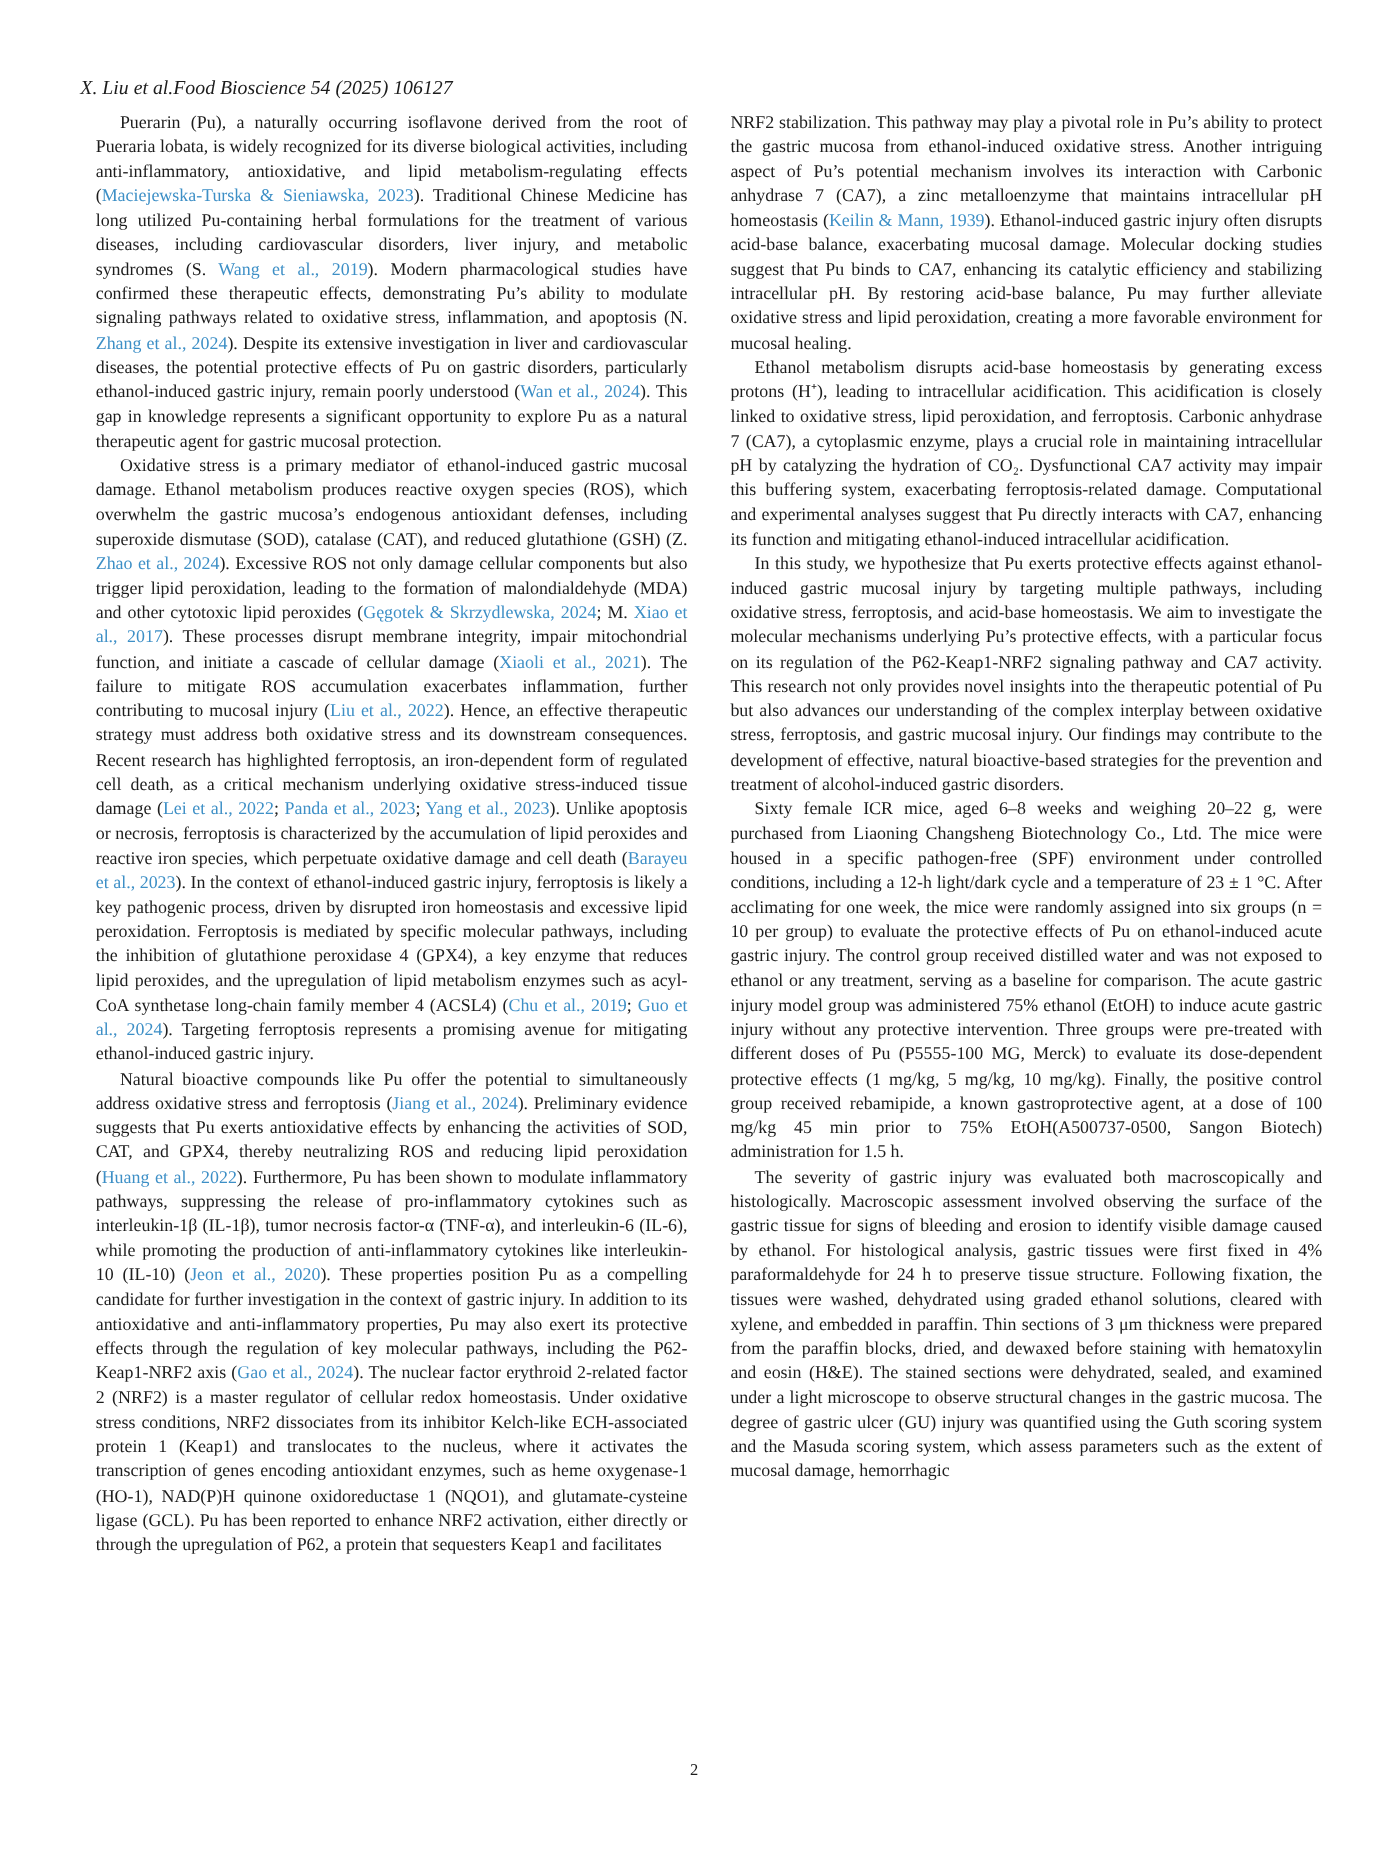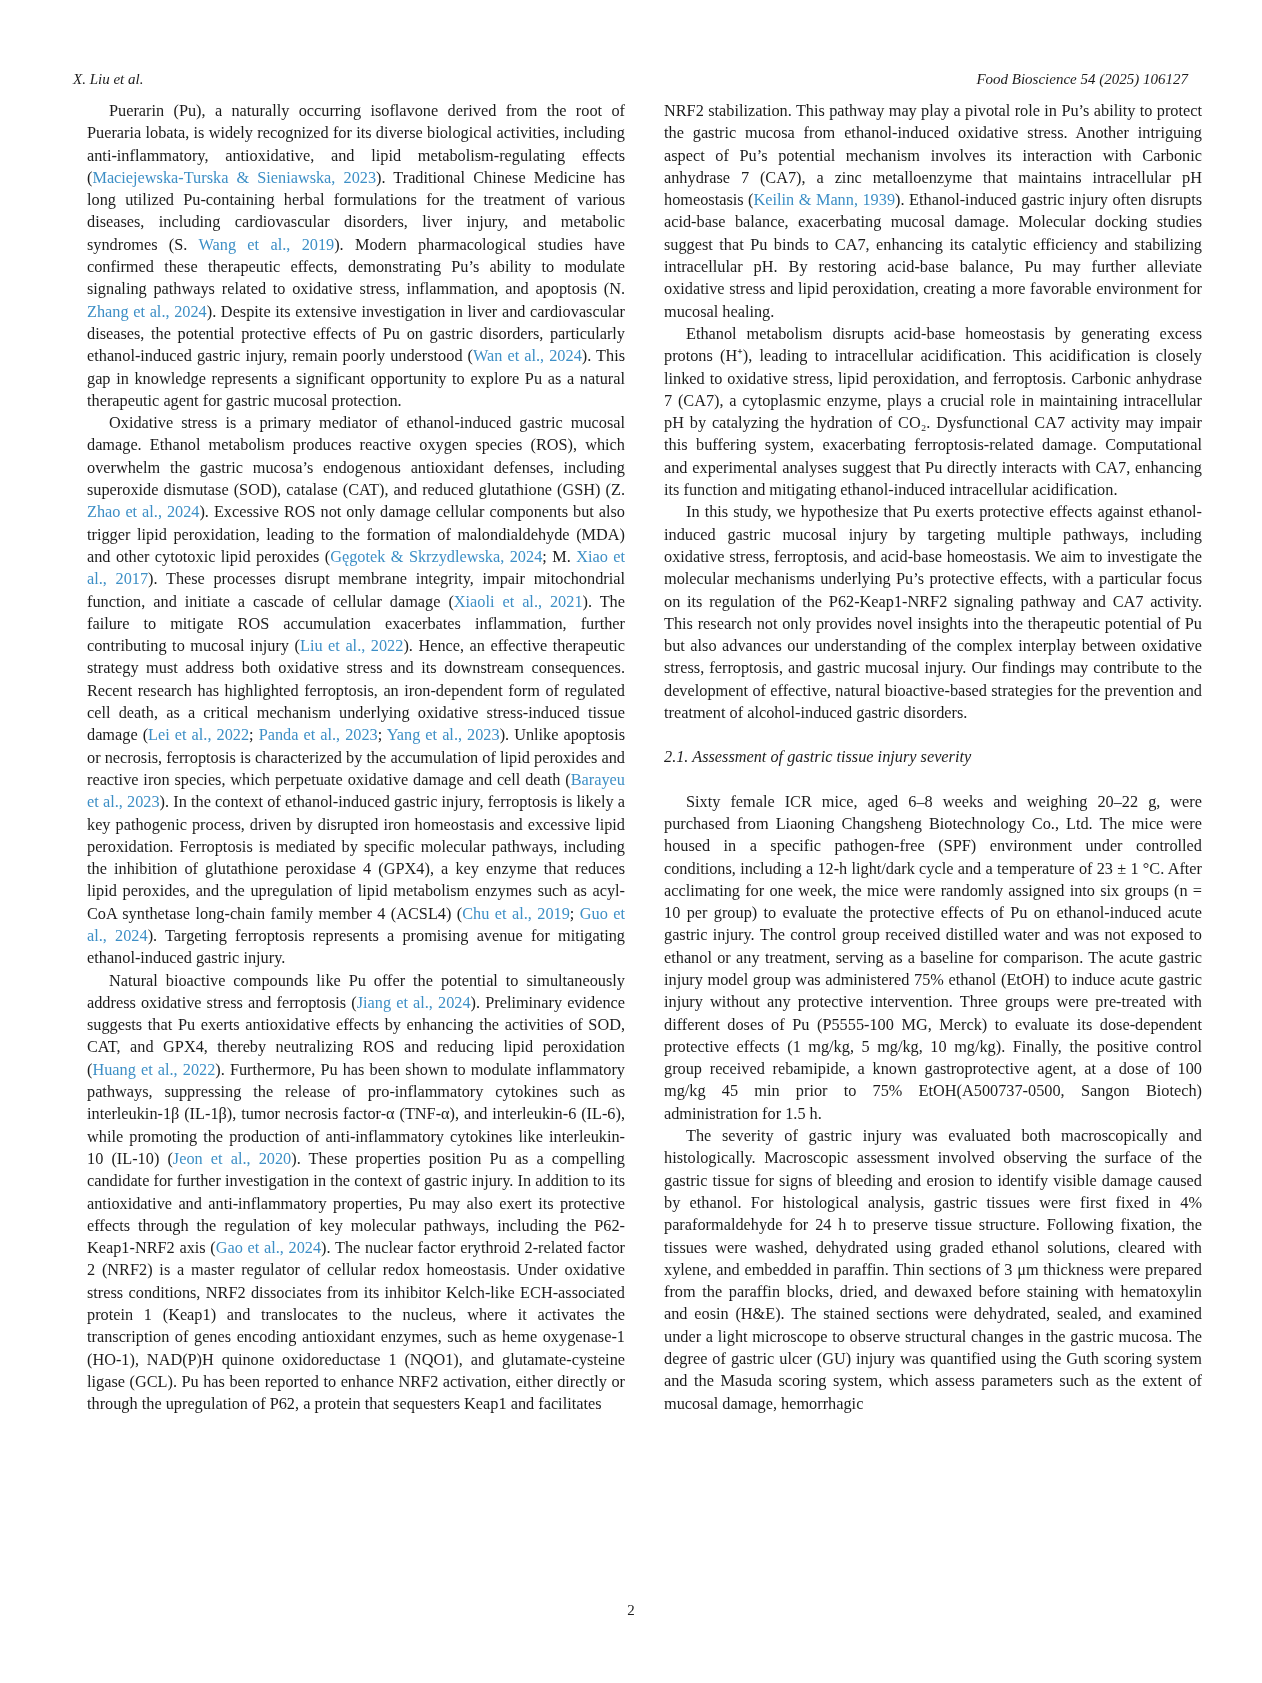--- a/index.html
+++ b/index.html
@@ -8,22 +8,22 @@
   body {
     width: 1262px; height: 1683px;
     background: #ffffff;
     color: #1c1c1c;
     font-family: "Liberation Serif", serif;
     position: relative;
     overflow: hidden;
   }
   .running-head {
     position: absolute; top: 70px; left: 73px; right: 74px;
-    display: flex; justify-content: space-between;
-    font-style: italic; font-size: 15px; line-height: 18px;
+    display: flex; justify-content: flex-start;
+    font-style: italic; font-size: 18px; line-height: 18px;
   }
   .columns {
     position: absolute; top: 100px; left: 73px;
     display: flex; gap: 39px; margin-left: 14px;
   }
   .col {
     width: 538px;
     font-size: 16.3px;
     line-height: 22.3px;
     text-align: justify;
@@ -56,19 +56,18 @@
 <div class="columns">
   <div class="col">
       <p class="indent"><span>Puerarin (Pu), a naturally occurring isoflavone derived from the root of Pueraria lobata, is widely recognized for its diverse biological activities, including anti-inflammatory, antioxidative, and lipid metabolism-regulating effects (</span><span class="cite">Maciejewska-Turska &amp; Sieniawska, 2023</span><span>). Traditional Chinese Medicine has long utilized Pu-containing herbal formulations for the treatment of various diseases, including cardiovascular disorders, liver injury, and metabolic syndromes (S. </span><span class="cite">Wang et al., 2019</span><span>). Modern pharmacological studies have confirmed these therapeutic effects, demonstrating Pu’s ability to modulate signaling pathways related to oxidative stress, inflammation, and apoptosis (N. </span><span class="cite">Zhang et al., 2024</span><span>). Despite its extensive investigation in liver and cardiovascular diseases, the potential protective effects of Pu on gastric disorders, particularly ethanol-induced gastric injury, remain poorly understood (</span><span class="cite">Wan et al., 2024</span><span>). This gap in knowledge represents a significant opportunity to explore Pu as a natural therapeutic agent for gastric mucosal protection.</span></p>
       <p class="indent"><span>Oxidative stress is a primary mediator of ethanol-induced gastric mucosal damage. Ethanol metabolism produces reactive oxygen species (ROS), which overwhelm the gastric mucosa’s endogenous antioxidant defenses, including superoxide dismutase (SOD), catalase (CAT), and reduced glutathione (GSH) (Z. </span><span class="cite">Zhao et al., 2024</span><span>). Excessive ROS not only damage cellular components but also trigger lipid peroxidation, leading to the formation of malondialdehyde (MDA) and other cytotoxic lipid peroxides (</span><span class="cite">Gęgotek &amp; Skrzydlewska, 2024</span><span>; M. </span><span class="cite">Xiao et al., 2017</span><span>). These processes disrupt membrane integrity, impair mitochondrial function, and initiate a cascade of cellular damage (</span><span class="cite">Xiaoli et al., 2021</span><span>). The failure to mitigate ROS accumulation exacerbates inflammation, further contributing to mucosal injury (</span><span class="cite">Liu et al., 2022</span><span>). Hence, an effective therapeutic strategy must address both oxidative stress and its downstream consequences. Recent research has highlighted ferroptosis, an iron-dependent form of regulated cell death, as a critical mechanism underlying oxidative stress-induced tissue damage (</span><span class="cite">Lei et al., 2022</span><span>; </span><span class="cite">Panda et al., 2023</span><span>; </span><span class="cite">Yang et al., 2023</span><span>). Unlike apoptosis or necrosis, ferroptosis is characterized by the accumulation of lipid peroxides and reactive iron species, which perpetuate oxidative damage and cell death (</span><span class="cite">Barayeu et al., 2023</span><span>). In the context of ethanol-induced gastric injury, ferroptosis is likely a key pathogenic process, driven by disrupted iron homeostasis and excessive lipid peroxidation. Ferroptosis is mediated by specific molecular pathways, including the inhibition of glutathione peroxidase 4 (GPX4), a key enzyme that reduces lipid peroxides, and the upregulation of lipid metabolism enzymes such as acyl-CoA synthetase long-chain family member 4 (ACSL4) (</span><span class="cite">Chu et al., 2019</span><span>; </span><span class="cite">Guo et al., 2024</span><span>). Targeting ferroptosis represents a promising avenue for mitigating ethanol-induced gastric injury.</span></p>
       <p class="indent"><span>Natural bioactive compounds like Pu offer the potential to simultaneously address oxidative stress and ferroptosis (</span><span class="cite">Jiang et al., 2024</span><span>). Preliminary evidence suggests that Pu exerts antioxidative effects by enhancing the activities of SOD, CAT, and GPX4, thereby neutralizing ROS and reducing lipid peroxidation (</span><span class="cite">Huang et al., 2022</span><span>). Furthermore, Pu has been shown to modulate inflammatory pathways, suppressing the release of pro-inflammatory cytokines such as interleukin-1β (IL-1β), tumor necrosis factor-α (TNF-α), and interleukin-6 (IL-6), while promoting the production of anti-inflammatory cytokines like interleukin-10 (IL-10) (</span><span class="cite">Jeon et al., 2020</span><span>). These properties position Pu as a compelling candidate for further investigation in the context of gastric injury. In addition to its antioxidative and anti-inflammatory properties, Pu may also exert its protective effects through the regulation of key molecular pathways, including the P62-Keap1-NRF2 axis (</span><span class="cite">Gao et al., 2024</span><span>). The nuclear factor erythroid 2-related factor 2 (NRF2) is a master regulator of cellular redox homeostasis. Under oxidative stress conditions, NRF2 dissociates from its inhibitor Kelch-like ECH-associated protein 1 (Keap1) and translocates to the nucleus, where it activates the transcription of genes encoding antioxidant enzymes, such as heme oxygenase-1 (HO-1), NAD(P)H quinone oxidoreductase 1 (NQO1), and glutamate-cysteine ligase (GCL). Pu has been reported to enhance NRF2 activation, either directly or through the upregulation of P62, a protein that sequesters Keap1 and facilitates</span></p>
     </div>
   <div class="col">
       <p><span>NRF2 stabilization. This pathway may play a pivotal role in Pu’s ability to protect the gastric mucosa from ethanol-induced oxidative stress. Another intriguing aspect of Pu’s potential mechanism involves its interaction with Carbonic anhydrase 7 (CA7), a zinc metalloenzyme that maintains intracellular pH homeostasis (</span><span class="cite">Keilin &amp; Mann, 1939</span><span>). Ethanol-induced gastric injury often disrupts acid-base balance, exacerbating mucosal damage. Molecular docking studies suggest that Pu binds to CA7, enhancing its catalytic efficiency and stabilizing intracellular pH. By restoring acid-base balance, Pu may further alleviate oxidative stress and lipid peroxidation, creating a more favorable environment for mucosal healing.</span></p>
       <p class="indent"><span>Ethanol metabolism disrupts acid-base homeostasis by generating excess protons (H⁺), leading to intracellular acidification. This acidification is closely linked to oxidative stress, lipid peroxidation, and ferroptosis. Carbonic anhydrase 7 (CA7), a cytoplasmic enzyme, plays a crucial role in maintaining intracellular pH by catalyzing the hydration of CO₂. Dysfunctional CA7 activity may impair this buffering system, exacerbating ferroptosis-related damage. Computational and experimental analyses suggest that Pu directly interacts with CA7, enhancing its function and mitigating ethanol-induced intracellular acidification.</span></p>
       <p class="indent"><span>In this study, we hypothesize that Pu exerts protective effects against ethanol-induced gastric mucosal injury by targeting multiple pathways, including oxidative stress, ferroptosis, and acid-base homeostasis. We aim to investigate the molecular mechanisms underlying Pu’s protective effects, with a particular focus on its regulation of the P62-Keap1-NRF2 signaling pathway and CA7 activity. This research not only provides novel insights into the therapeutic potential of Pu but also advances our understanding of the complex interplay between oxidative stress, ferroptosis, and gastric mucosal injury. Our findings may contribute to the development of effective, natural bioactive-based strategies for the prevention and treatment of alcohol-induced gastric disorders.</span></p>
-      <h3>2.1.  Assessment of gastric tissue injury severity</h3>
       <p class="indent"><span>Sixty female ICR mice, aged 6–8 weeks and weighing 20–22 g, were purchased from Liaoning Changsheng Biotechnology Co., Ltd. The mice were housed in a specific pathogen-free (SPF) environment under controlled conditions, including a 12-h light/dark cycle and a temperature of 23 ± 1 °C. After acclimating for one week, the mice were randomly assigned into six groups (n = 10 per group) to evaluate the protective effects of Pu on ethanol-induced acute gastric injury. The control group received distilled water and was not exposed to ethanol or any treatment, serving as a baseline for comparison. The acute gastric injury model group was administered 75% ethanol (EtOH) to induce acute gastric injury without any protective intervention. Three groups were pre-treated with different doses of Pu (P5555-100 MG, Merck) to evaluate its dose-dependent protective effects (1 mg/kg, 5 mg/kg, 10 mg/kg). Finally, the positive control group received rebamipide, a known gastroprotective agent, at a dose of 100 mg/kg 45 min prior to 75% EtOH(A500737-0500, Sangon Biotech) administration for 1.5 h.</span></p>
       <p class="indent"><span>The severity of gastric injury was evaluated both macroscopically and histologically. Macroscopic assessment involved observing the surface of the gastric tissue for signs of bleeding and erosion to identify visible damage caused by ethanol. For histological analysis, gastric tissues were first fixed in 4% paraformaldehyde for 24 h to preserve tissue structure. Following fixation, the tissues were washed, dehydrated using graded ethanol solutions, cleared with xylene, and embedded in paraffin. Thin sections of 3 μm thickness were prepared from the paraffin blocks, dried, and dewaxed before staining with hematoxylin and eosin (H&amp;E). The stained sections were dehydrated, sealed, and examined under a light microscope to observe structural changes in the gastric mucosa. The degree of gastric ulcer (GU) injury was quantified using the Guth scoring system and the Masuda scoring system, which assess parameters such as the extent of mucosal damage, hemorrhagic</span></p>
     </div>
 </div>
 
 <div class="page-num">2</div>
 
 </body></html>

